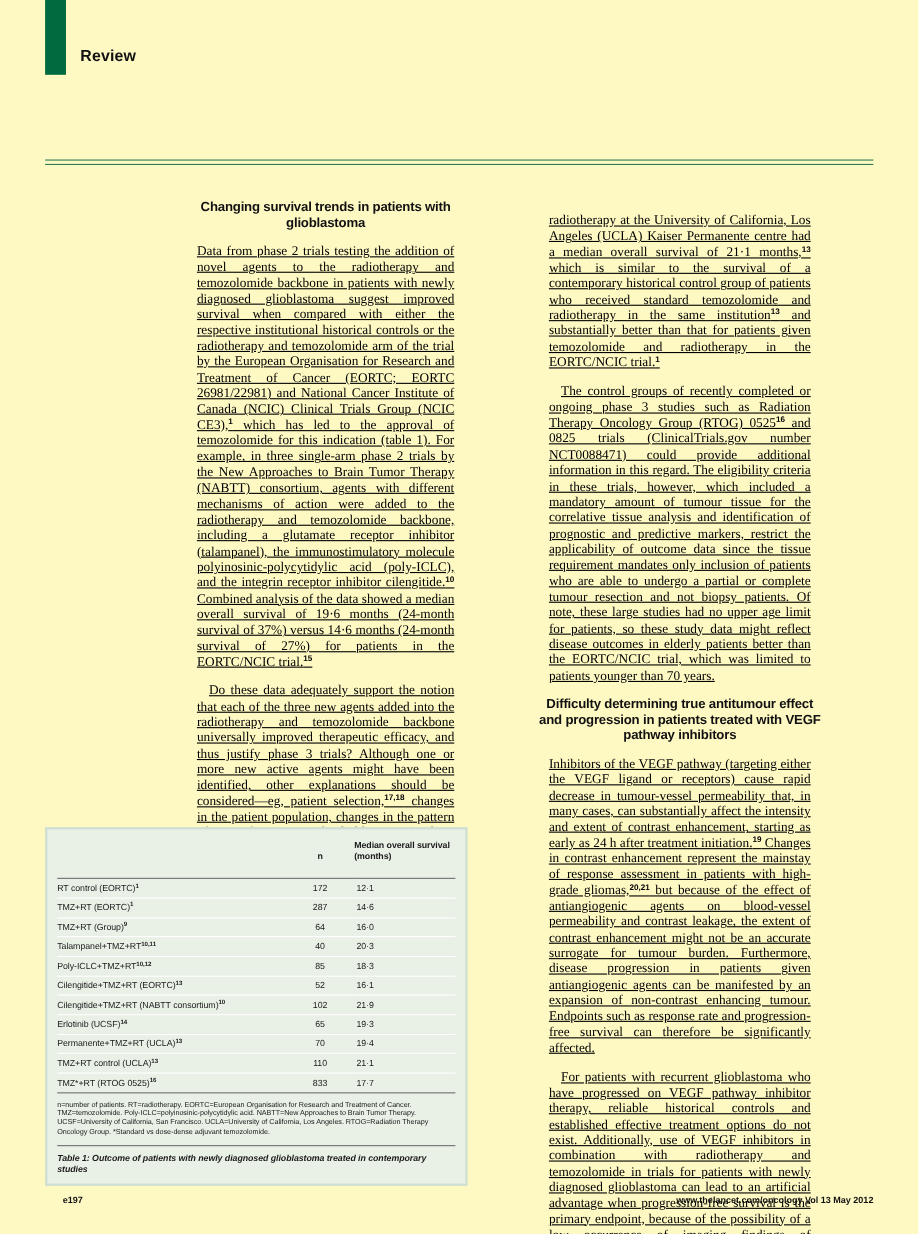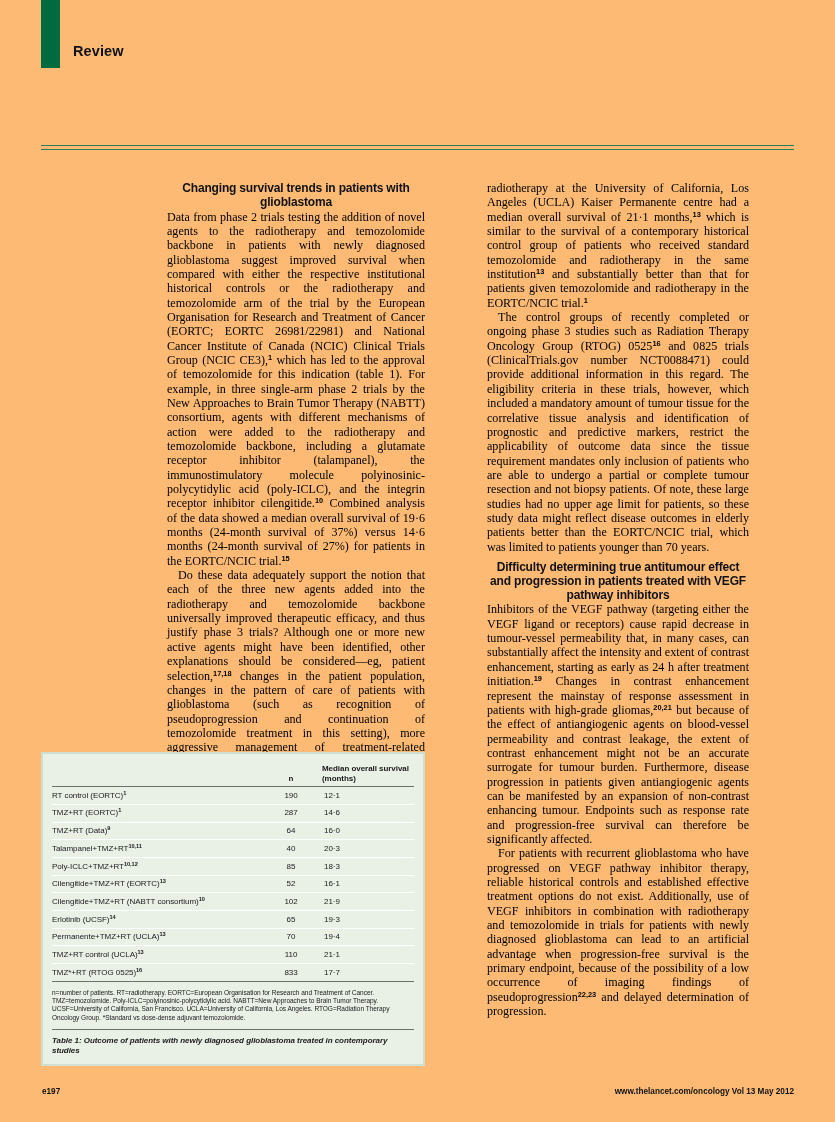--- a/index.html
+++ b/index.html
@@ -13,21 +13,21 @@
     position: relative;
     font-family: "Liberation Serif", serif;
     color: #000000;
     overflow: hidden;
   }
 
   
   .page {
     position: absolute;
     inset: 0;
-    background: #fdba74;
+    background: #fef9c3;
   }
 
   .green-tab {
     position: absolute;
     left: 41px;
     top: 0px;
     width: 19px;
     height: 68px;
     background: #006b3f;
   }
@@ -68,22 +68,23 @@
     font-size: 12.1px;
     line-height: 14.35px;
     text-align: justify;
     text-justify: inter-word;
     hyphens: manual;
   }
   .col-left  { left: 167px; }
   .col-right { left: 487px; width: 262px; }
 
   .col p {
-    margin: 0;
+    margin: 12px;
     text-indent: 0;
+    text-decoration: underline;
   }
   .col p + p { text-indent: 11px; }
 
   h3.head {
     font-family: "Liberation Sans", sans-serif;
     font-weight: bold;
     font-size: 12.0px;
     line-height: 14.0px;
     margin: 0 0 0.5px 0;
     text-align: center;
@@ -119,21 +120,21 @@
   table.data {
     width: 100%;
     border-collapse: collapse;
     font-size: 8.0px;
     color: #1a1a1a;
   }
   table.data th {
     font-weight: bold;
     font-size: 8.0px;
     text-align: left;
-    padding: 0 0 3px 0;
+    padding: 0 0 15px 0;
     vertical-align: bottom;
     line-height: 9.6px;
     letter-spacing: -0.05px;
   }
   table.data th.c-n {
     text-align: center;
     width: 62px;
   }
   table.data th.c-m {
     text-align: left;
@@ -179,21 +180,21 @@
     font-weight: bold;
     padding-top: 6px;
     color: #1a1a1a;
     letter-spacing: -0.05px;
   }
   .tbl-caption em { font-style: italic; }
 
   
   .folio {
     position: absolute;
-    left: 42px;
+    left: 57px;
     top: 1087px;
     font-family: "Liberation Sans", sans-serif;
     font-size: 8.2px;
     font-weight: bold;
     color: #111;
   }
   .footer-right {
     position: absolute;
     right: 41px;
     top: 1087px;
@@ -242,30 +243,30 @@
       <thead>
         <tr>
           <th></th>
           <th class="c-n">n</th>
           <th class="c-m">Median overall survival (months)</th>
         </tr>
       </thead>
       <tbody>
         <tr>
           <td><span>RT control (EORTC)</span><sup>1</sup></td>
-          <td class="c-n">190</td>
+          <td class="c-n">172</td>
           <td class="c-m">12·1</td>
         </tr>
         <tr>
           <td><span>TMZ+RT (EORTC)</span><sup>1</sup></td>
           <td class="c-n">287</td>
           <td class="c-m">14·6</td>
         </tr>
         <tr>
-          <td><span>TMZ+RT (Data)</span><sup>9</sup></td>
+          <td><span>TMZ+RT (Group)</span><sup>9</sup></td>
           <td class="c-n">64</td>
           <td class="c-m">16·0</td>
         </tr>
         <tr>
           <td><span>Talampanel+TMZ+RT</span><sup>10,11</sup></td>
           <td class="c-n">40</td>
           <td class="c-m">20·3</td>
         </tr>
         <tr>
           <td><span>Poly-ICLC+TMZ+RT</span><sup>10,12</sup></td>

